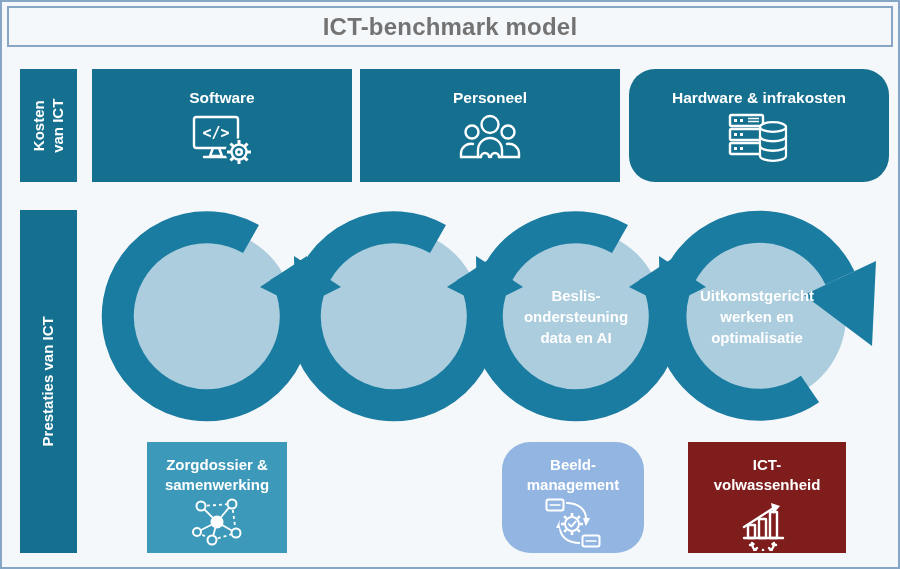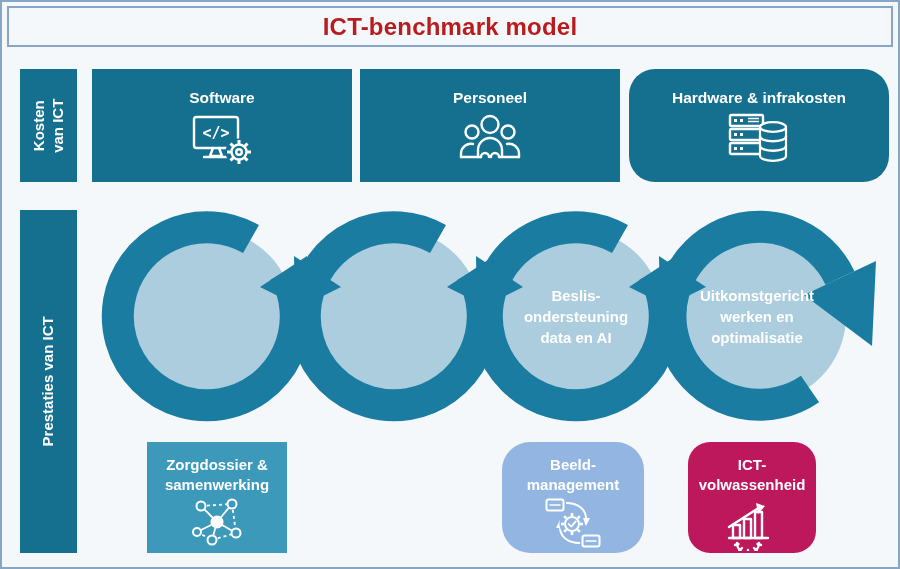--- a/index.html
+++ b/index.html
@@ -17,21 +17,21 @@
   body{ margin:0; background:#ffffff; font-family:"Liberation Sans", sans-serif; }
   .frame{
     position:relative; width:900px; height:569px;
     background:var(--bg); border:2px solid var(--border); overflow:hidden;
   }
   .titlebox{
     position:absolute; left:5px; top:4px; width:886px; height:41px;
     border:2px solid var(--border); background:var(--bg);
     display:flex; align-items:center; justify-content:center;
   }
-  .titlebox h1{ margin:0; font-size:24px; font-weight:bold; color:#b91c1c; letter-spacing:.2px; }
+  .titlebox h1{ margin:0; font-size:24px; font-weight:bold; color:#737373; letter-spacing:.2px; }
 
   .vbox{
     position:absolute; background:var(--teal);
     display:flex; align-items:center; justify-content:center;
   }
   .vtext{
     transform:rotate(-90deg); color:#fff; font-weight:bold; font-size:15px;
     text-align:center; line-height:1.25;
   }
   .vbox.kosten{ left:18px; top:67px; width:57px; height:113px; }
@@ -220,21 +220,21 @@
         <line x1="19.2" y1="19.2" x2="21.3" y2="21.3"></line>
           <line x1="32.7" y1="32.7" x2="34.8" y2="34.8"></line>
         <line x1="34.8" y1="19.2" x2="32.7" y2="21.3"></line>
           <line x1="21.3" y1="32.7" x2="19.2" y2="34.8"></line>
       </g>
       <circle cx="27" cy="27" r="7" fill="none" stroke="#fff" stroke-width="2"></circle>
       <path d="M23.8 27 L26.3 29.6 L30.8 24.4" stroke="#fff" stroke-width="1.8" fill="none" stroke-linecap="round" stroke-linejoin="round"></path>
     </svg>
   </div>
 
-  <div class="pbox" style="left: 686px; width: 128px; background-color: #be185d; border-radius: 22px;">
+  <div class="pbox" style="left: 686px; width: 158px; background-color: #7f1d1d;">
     <div class="blabel" style="max-width:118px;">ICT-volwassenheid</div>
     <svg width="56" height="54" viewBox="0 0 56 54">
       <g class="wstroke" stroke-width="2">
         <rect x="9" y="28" width="7" height="13"></rect>
         <rect x="20" y="22" width="7" height="19"></rect>
         <rect x="31" y="15" width="7" height="26"></rect>
         <line x1="5" y1="41" x2="44" y2="41"></line>
         <line x1="5" y1="30" x2="33" y2="12"></line>
       </g>
       <polygon points="32,6 41,9 34,17" fill="#fff"></polygon>

